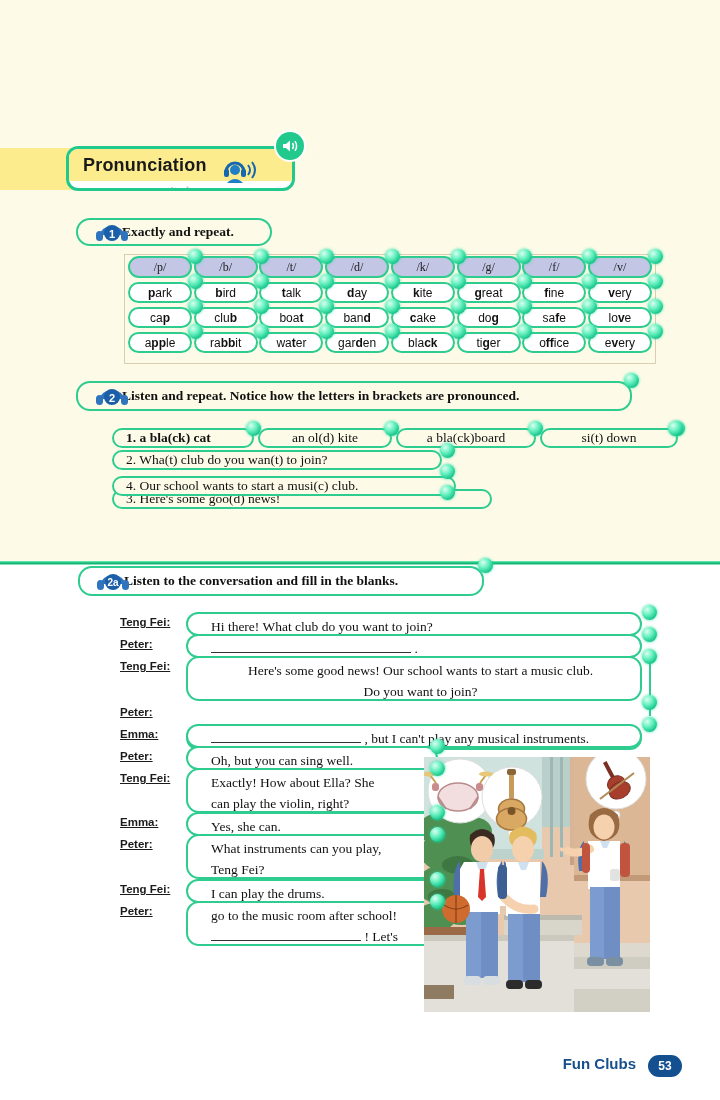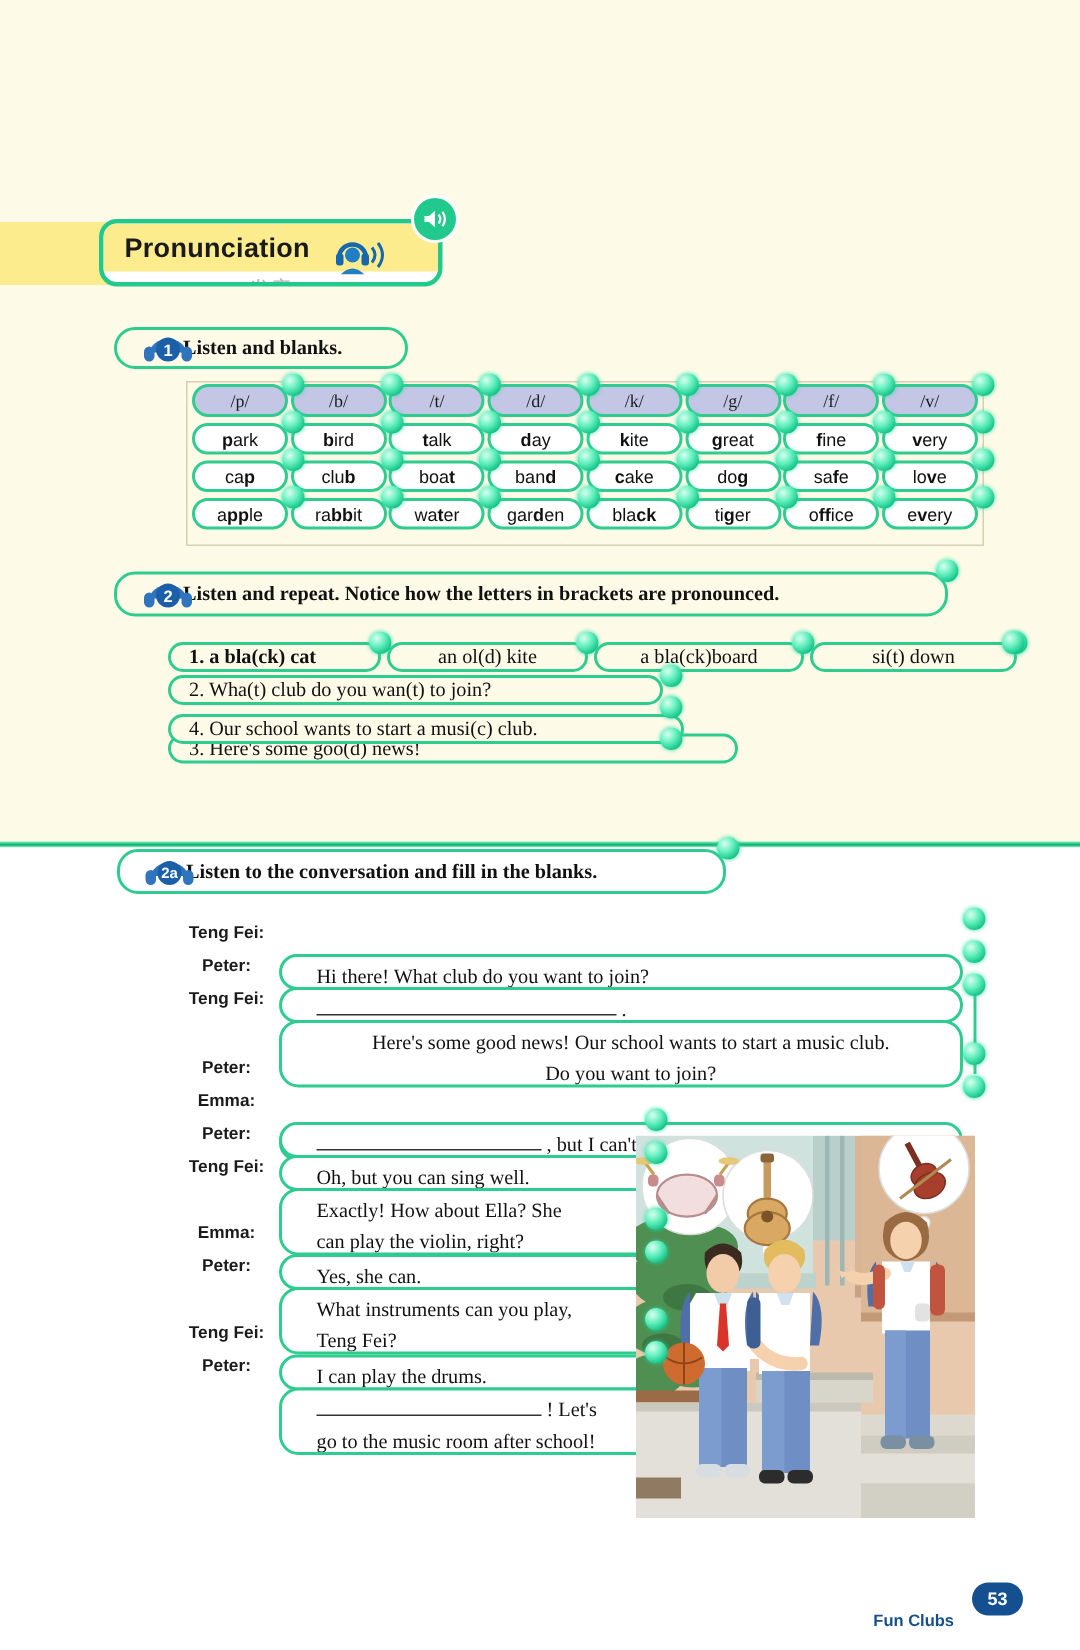--- a/index.html
+++ b/index.html
@@ -108,47 +108,46 @@
   .sent{
     position:absolute;box-sizing:border-box;
     border:2px solid #2ecc8f;border-radius:12px;background:#fdfbe8;
     display:flex;align-items:center;padding:0 12px;
     font-size:13.5px;color:#111;white-space:nowrap;
   }
 
   
   .spk{
     position:absolute;font-family:"Liberation Sans",sans-serif;
-    font-size:11.5px;font-weight:bold;color:#1b1b1b;text-align:center;
+    font-size:11.5px;font-weight:bold;color:#1b1b1b;text-align:left;text-decoration:underline;
   }
   .bubble{
     position:absolute;box-sizing:border-box;
     border:2px solid #2ecc8f;border-radius:13px;background:#ffffff;
     padding:2px 10px 0 23px;font-size:13.5px;color:#111;line-height:21px;
     overflow:hidden;
-    margin-top:24px;
   }
   .blank{
     display:inline-block;border-bottom:1px solid #333;vertical-align:baseline;
     height:14px;
   }
 
   
   #illus{
     position:absolute;left:424px;top:757px;width:226px;height:255px;
     overflow:hidden;border:0;
   }
 
   
   #footer{
     position:absolute;left:0;top:1055px;width:720px;height:30px;
   }
   #footer .txt{
-    position:absolute;right:84px;top:20px;
-    font-family:"Liberation Sans",sans-serif;font-size:11px;font-weight:bold;color:#154f8c;
+    position:absolute;right:84px;top:0;
+    font-family:"Liberation Sans",sans-serif;font-size:15px;font-weight:bold;color:#154f8c;
   }
   #footer .pg{
     position:absolute;right:38px;top:0;width:34px;height:22px;border-radius:11px;
     background:#14508f;color:#fff;display:flex;align-items:center;justify-content:center;
     font-family:"Liberation Sans",sans-serif;font-size:12px;font-weight:bold;
   }
 </style>
 </head>
 <body>
 
@@ -178,21 +177,21 @@
 
 <div id="audio-btn">
   <svg width="18" height="16" viewBox="0 0 18 16">
     <path d="M2 6 h3 l4 -3.5 v11 l-4 -3.5 h-3 z" fill="#ffffff"></path>
     <path d="M11.5 5 q2 3 0 6" fill="none" stroke="#fff" stroke-width="1.5"></path>
     <path d="M14 3.2 q3.2 4.8 0 9.6" fill="none" stroke="#fff" stroke-width="1.5"></path>
   </svg>
 </div>
 
 <div class="task-bar" id="ex1-bar" style="left:76px;top:218px;width:196px;height:28px;">
-  <span class="lbl">Listen and blanks.</span>
+  <span class="lbl">Exactly and repeat.</span>
 </div>
 <div class="task-badge" style="left:95px;top:221px;">
   <svg width="34" height="22" viewBox="0 0 34 22">
     <path d="M5 14 a12 9 0 0 1 24 0 z" fill="#2f74bd"></path>
     <rect x="1" y="10" width="7" height="10" rx="3.5" fill="#2f74bd"></rect>
     <rect x="26" y="10" width="7" height="10" rx="3.5" fill="#2f74bd"></rect>
     <circle cx="17" cy="12" r="8" fill="#1a5fa8"></circle>
   </svg>
   <span class="num">1</span>
 </div>
@@ -472,22 +471,22 @@
       <div><span>Teng Fei?</span></div>
     </div>
     <div class="bead" style="left: 430px; top: 827px;"></div>
     <div class="spk" style="left: 120px; top: 883px; width: 62px;">Teng Fei:</div>
     <div class="bubble" style="left: 186px; top: 879px; width: 252px; height: 24px;">
       <div><span>I can play the drums.</span></div>
     </div>
     <div class="bead" style="left: 430px; top: 872px;"></div>
     <div class="spk" style="left: 120px; top: 905px; width: 62px;">Peter:</div>
     <div class="bubble" style="left: 186px; top: 901px; width: 252px; height: 45px;">
+      <div><span>go to the music room after school!</span></div>
       <div><span class="blank" style="width: 150px;"></span><span> ! Let's</span></div>
-      <div><span>go to the music room after school!</span></div>
     </div>
     <div class="bead" style="left: 430px; top: 894px;"></div>
     <div class="bead-line" style="left: 649px; top: 660px; height: 56px;"></div>
   </div>
 
 <div id="illus">
   <svg width="226" height="255" viewBox="0 0 226 255">
 
     <rect x="0" y="0" width="226" height="255" fill="#e9c9ad"></rect>
     <rect x="0" y="0" width="118" height="92" fill="#cfe2dd"></rect>

